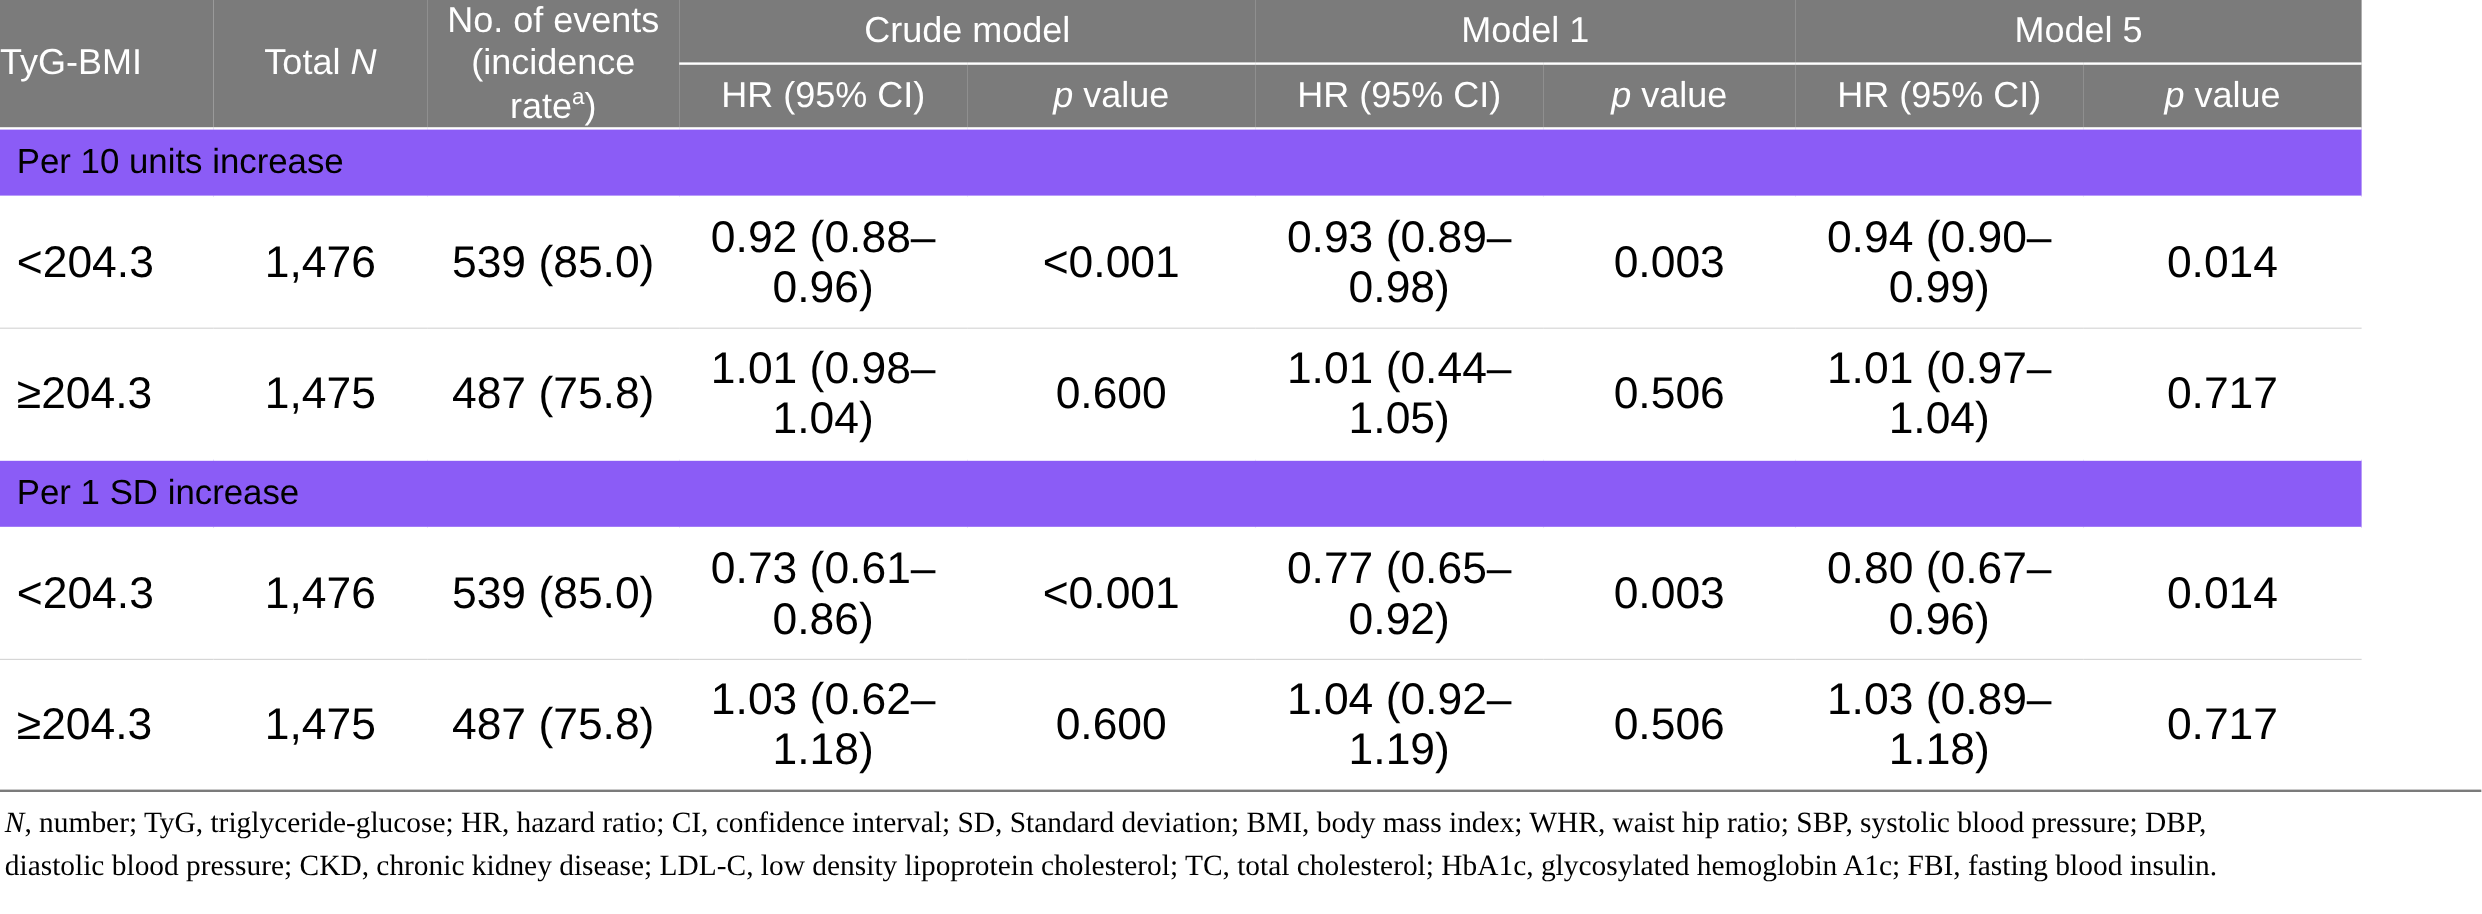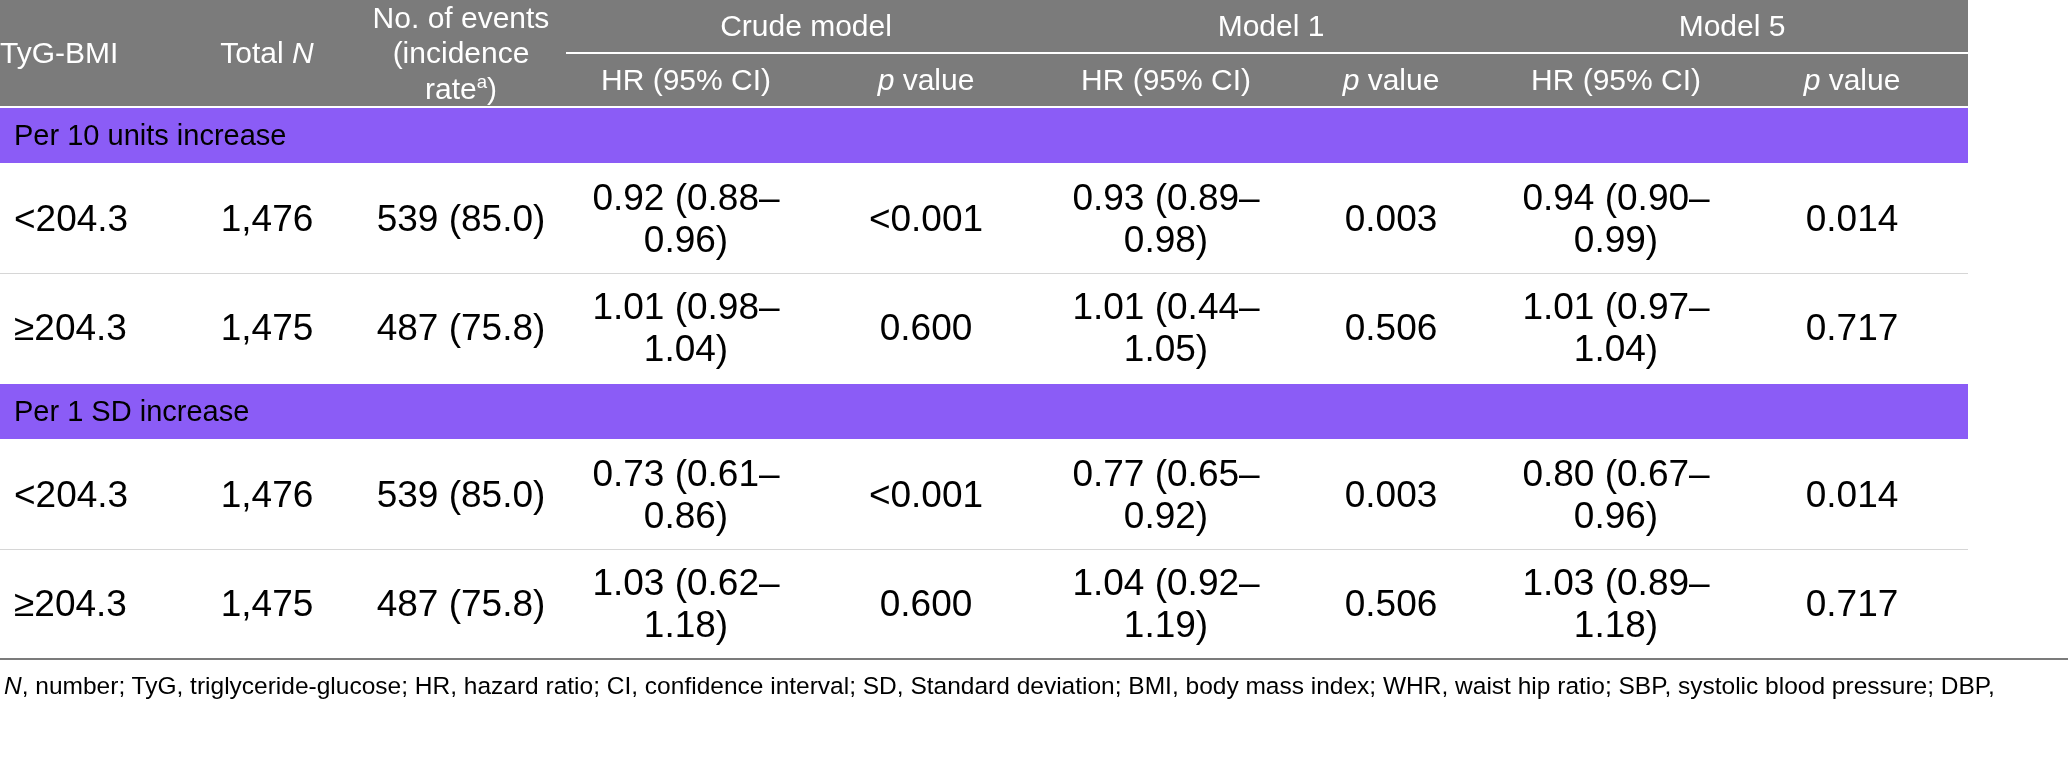--- a/index.html
+++ b/index.html
@@ -70,21 +70,21 @@
   tr.data-row.last-in-group td {
     border-bottom: none;
   }
   .table-bottom-rule {
     border-top: 2px solid #7b7b7b;
     width: 2068px;
     height: 0;
   }
   sup { font-size: 0.62em; vertical-align: super; line-height: 0; }
   .footnotes {
-    font-family: Liberation Sans, sans-serif;
+    font-family: Liberation Serif, serif;
     font-size: 24.5px;
     line-height: 1.38;
     padding: 9px 6px 4px 4px;
     color: #000;
   }
   .footnotes p { margin: 0 0 2px 0; }
   .italic { font-style: italic; }
 </style>
 </head>
 <body>
@@ -171,13 +171,14 @@
         <td>1.03 (0.89–1.18)</td>
         <td>0.717</td>
       </tr>
     </tbody>
   </table>
   <div class="table-bottom-rule"></div>
 </div>
 
 <div class="footnotes">
   <p><span class="italic">N</span><span>, number; TyG, triglyceride-glucose; HR, hazard ratio; CI, confidence interval; SD, Standard deviation; BMI, body mass index; WHR, waist hip ratio; SBP, systolic blood pressure; DBP,</span></p>
+  <p>diastolic blood pressure; CKD, chronic kidney disease; LDL-C, low density lipoprotein cholesterol; TC, total cholesterol; HbA1c, glycosylated hemoglobin A1c; FBI, fasting blood insulin.</p>
 </div>
 
 </body></html>

